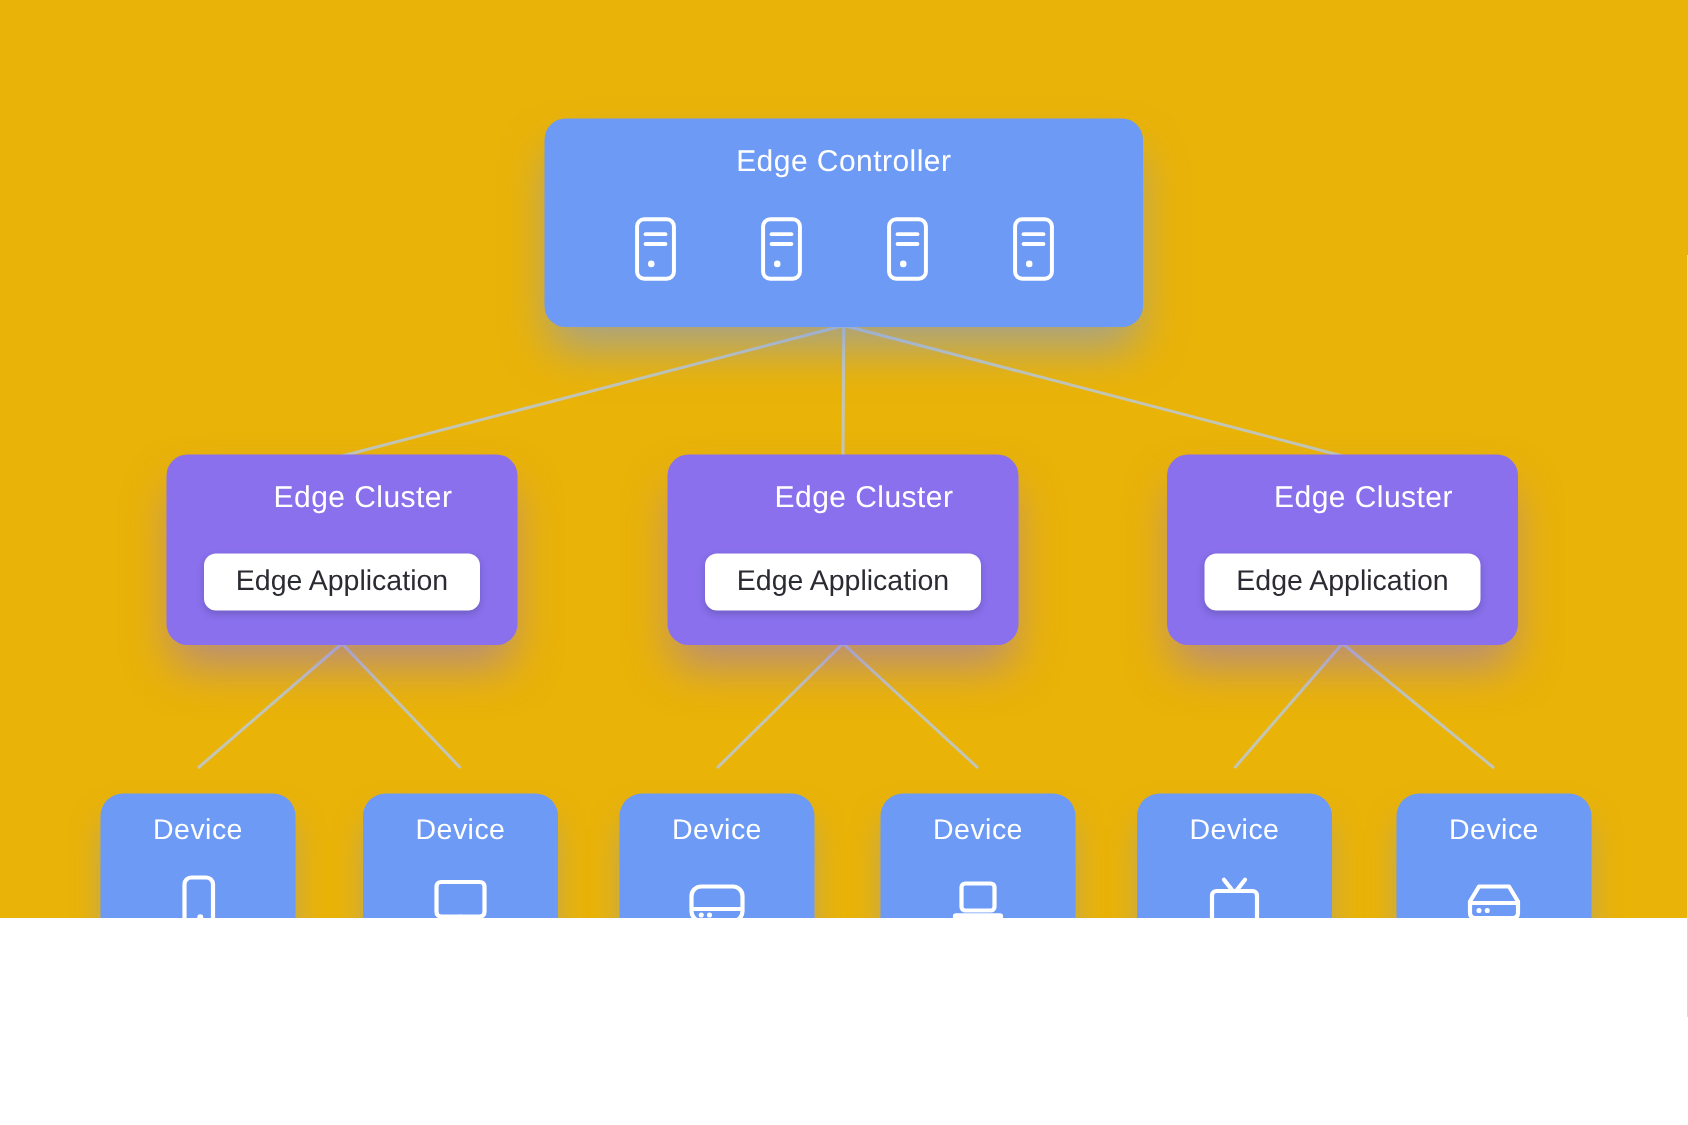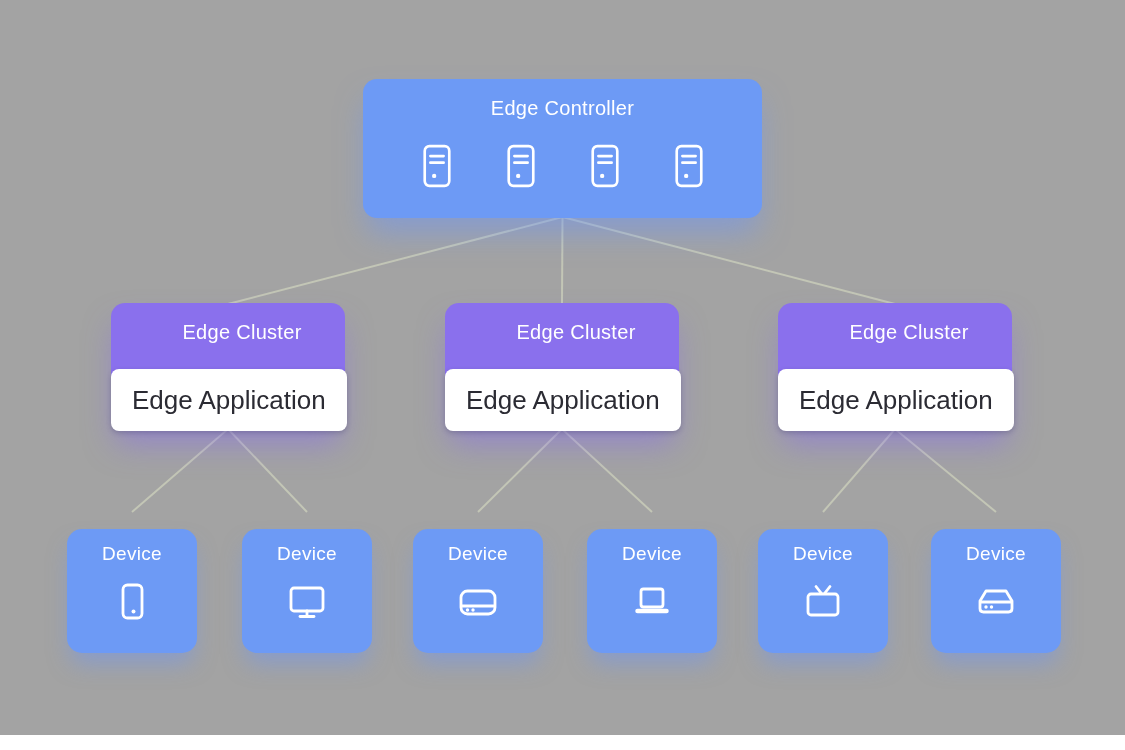--- a/index.html
+++ b/index.html
@@ -1,20 +1,20 @@
 <!DOCTYPE html>
 <html><head>
 <meta charset="utf-8">
 <style>
   html, body { margin: 0; padding: 0; background: #ffffff; }
   #canvas {
     position: relative;
     width: 1125px;
-    height: 735px;
-    background: #a3a3a3;
+    height: 612px;
+    background: #eab308;
     overflow: hidden;
     font-family: "Liberation Sans", sans-serif;
   }
   #edges-layer {
     position: absolute;
     left: 0; top: 0;
     width: 1125px; height: 750px;
     z-index: 1;
   }
   .node { position: absolute; z-index: 2; box-sizing: border-box; }
@@ -61,27 +61,27 @@
     color: #ffffff;
     font-size: 20px;
     font-weight: 500;
     letter-spacing: 0.3px;
     line-height: 26px;
     padding-left: 28px;
   }
   .app-pill {
     display: inline-block;
     margin-top: 24px;
-    padding: 12px 21px;
+    padding: 0 21px;
     height: 38px;
     line-height: 38px;
     background: #ffffff;
     border-radius: 8px;
     color: #2b2b33;
-    font-size: 26px;
+    font-size: 19px;
     font-weight: 400;
     box-shadow: 0 2px 5px rgba(40, 40, 80, 0.25);
     white-space: nowrap;
   }
 
   
   .device {
     top: 529px;
     width: 130px; height: 124px;
     background: #6d9af5;

